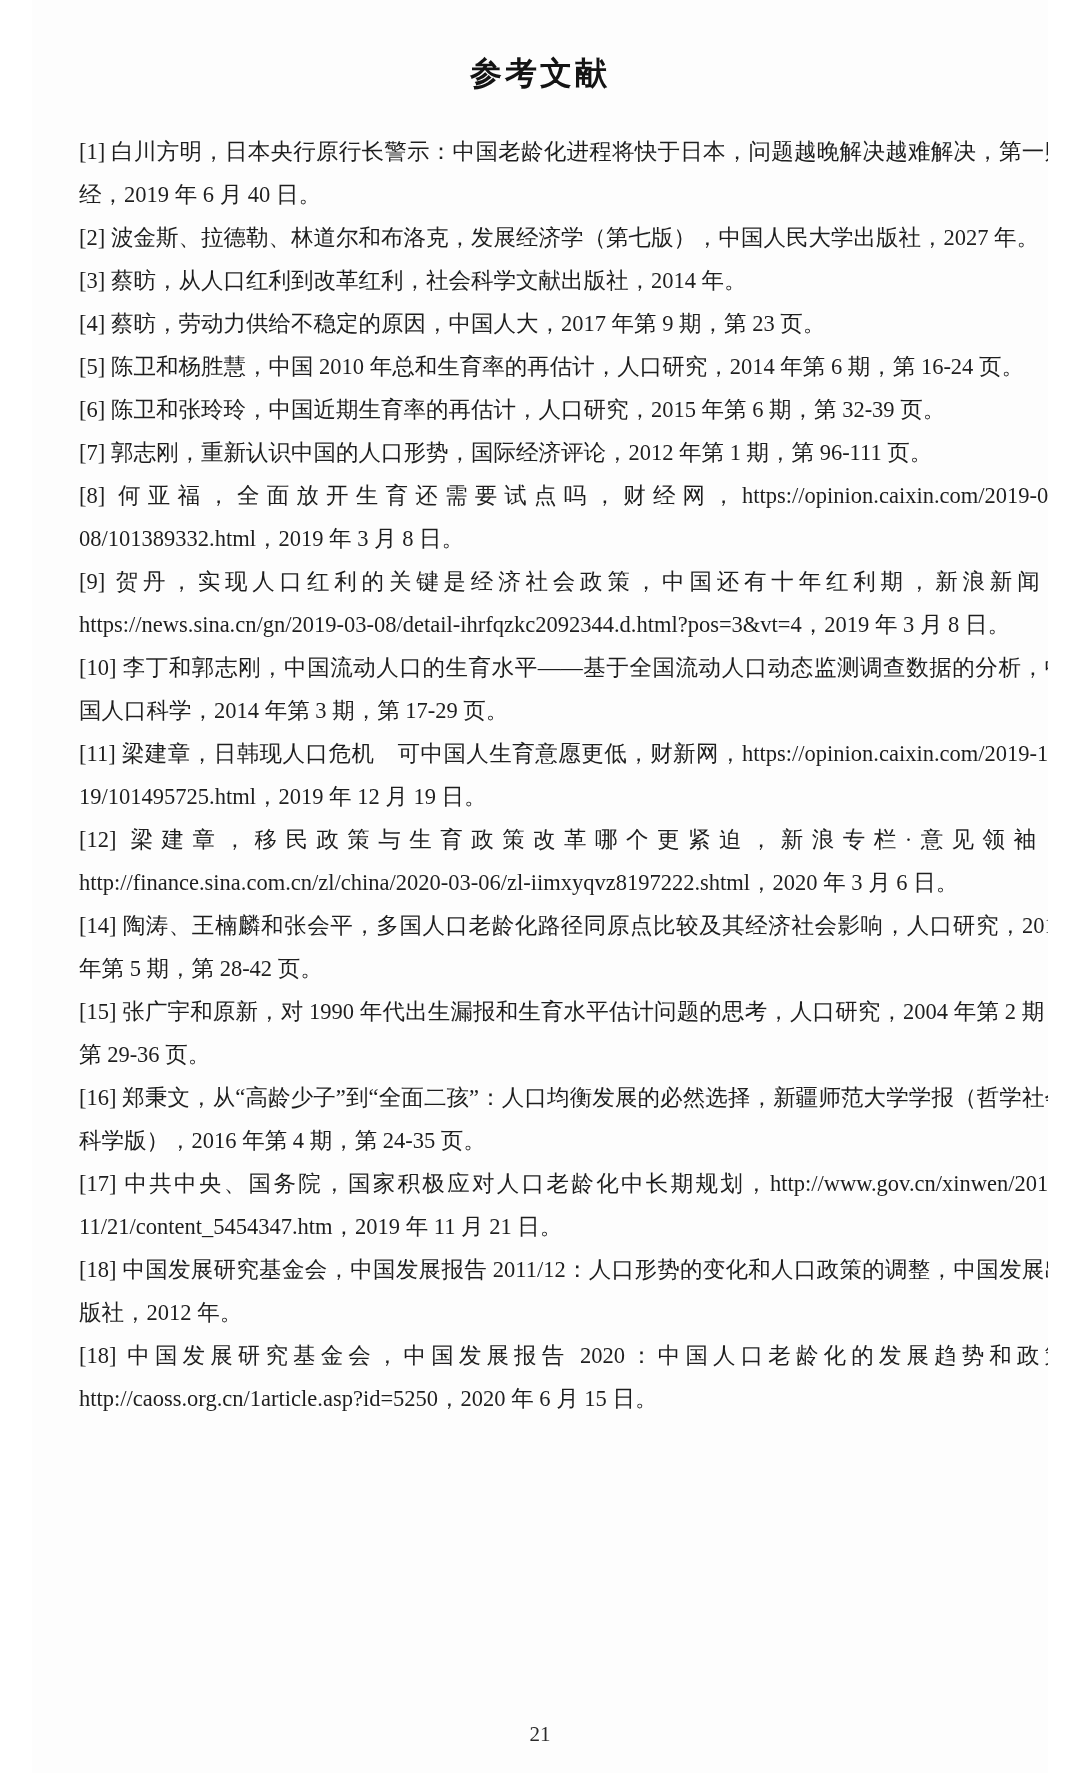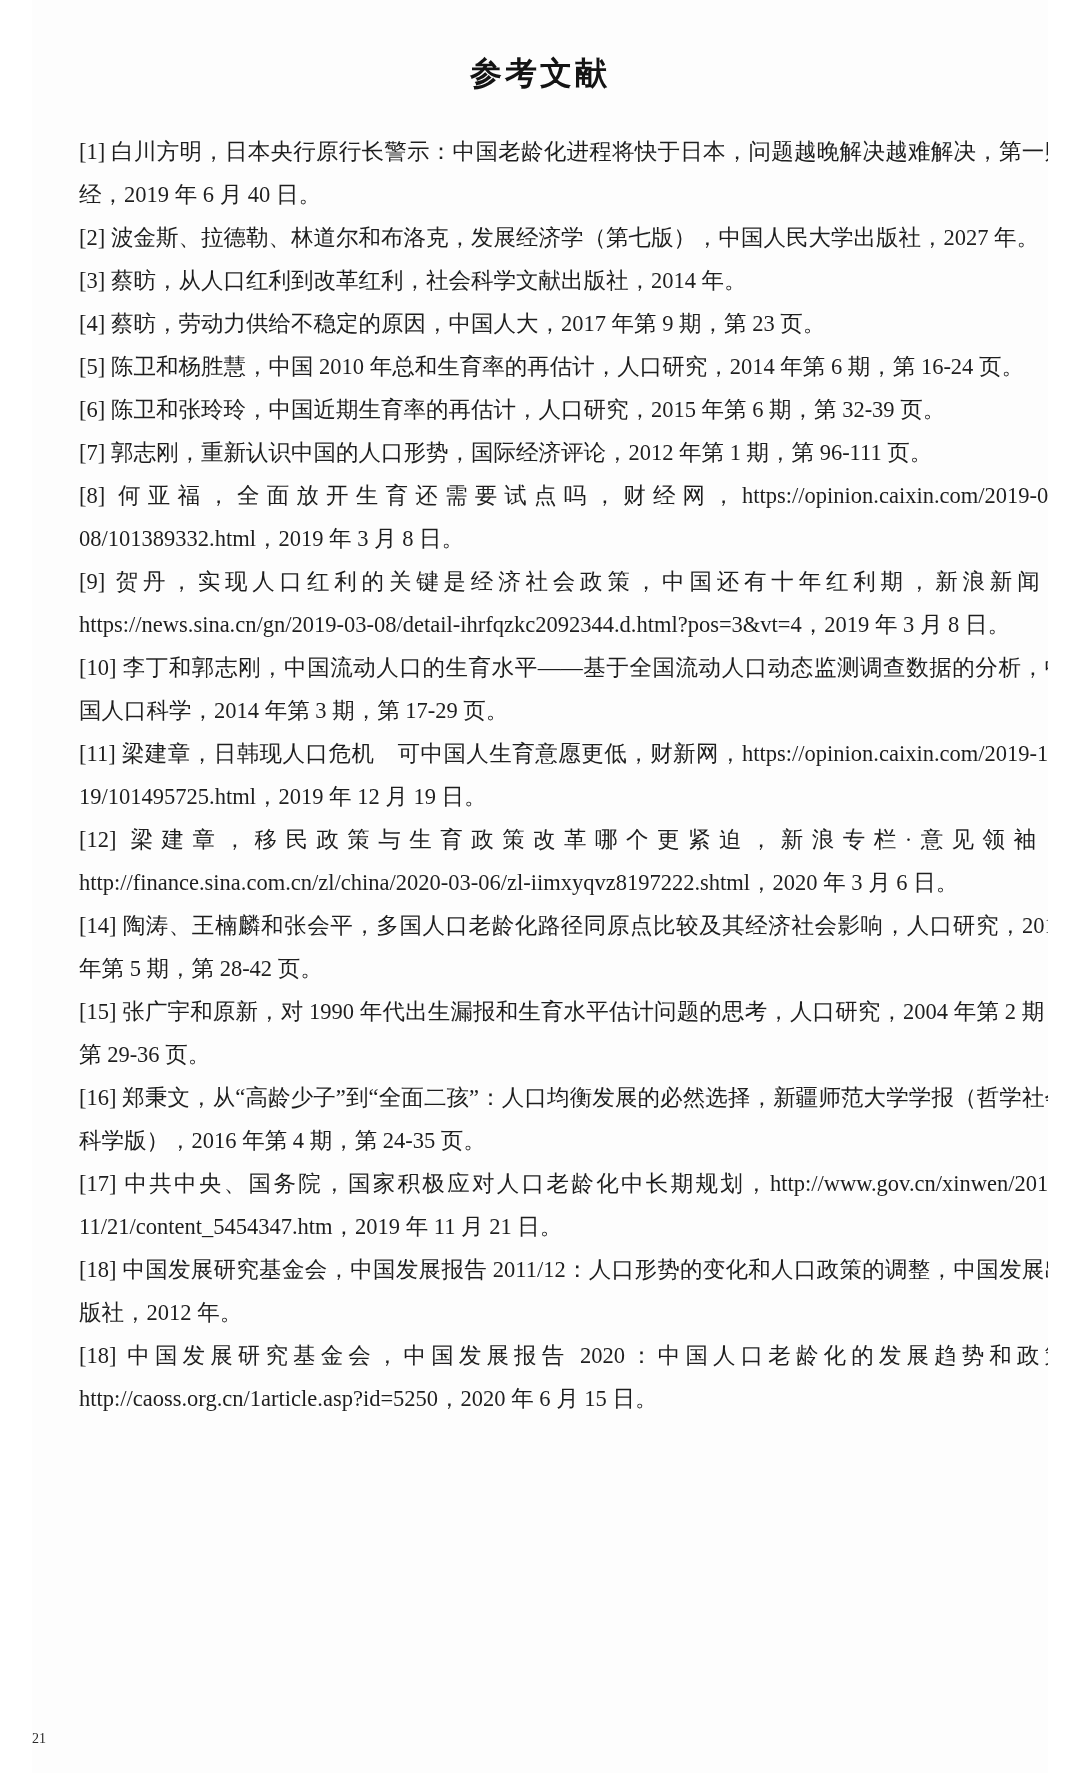--- a/index.html
+++ b/index.html
@@ -44,22 +44,22 @@
     padding: 0;
   }
   .ref-label {
     white-space: nowrap;
   }
   .page-number {
     position: absolute;
     bottom: 26px;
     left: 0;
     width: 100%;
-    text-align: left;
-    font-size: 14px;
+    text-align: center;
+    font-size: 21px;
     color: #2a2a2a;
   }
 </style>
 </head>
 <body>
 
 <div class="page">
 
   <h1 class="title">参考文献</h1>
 

